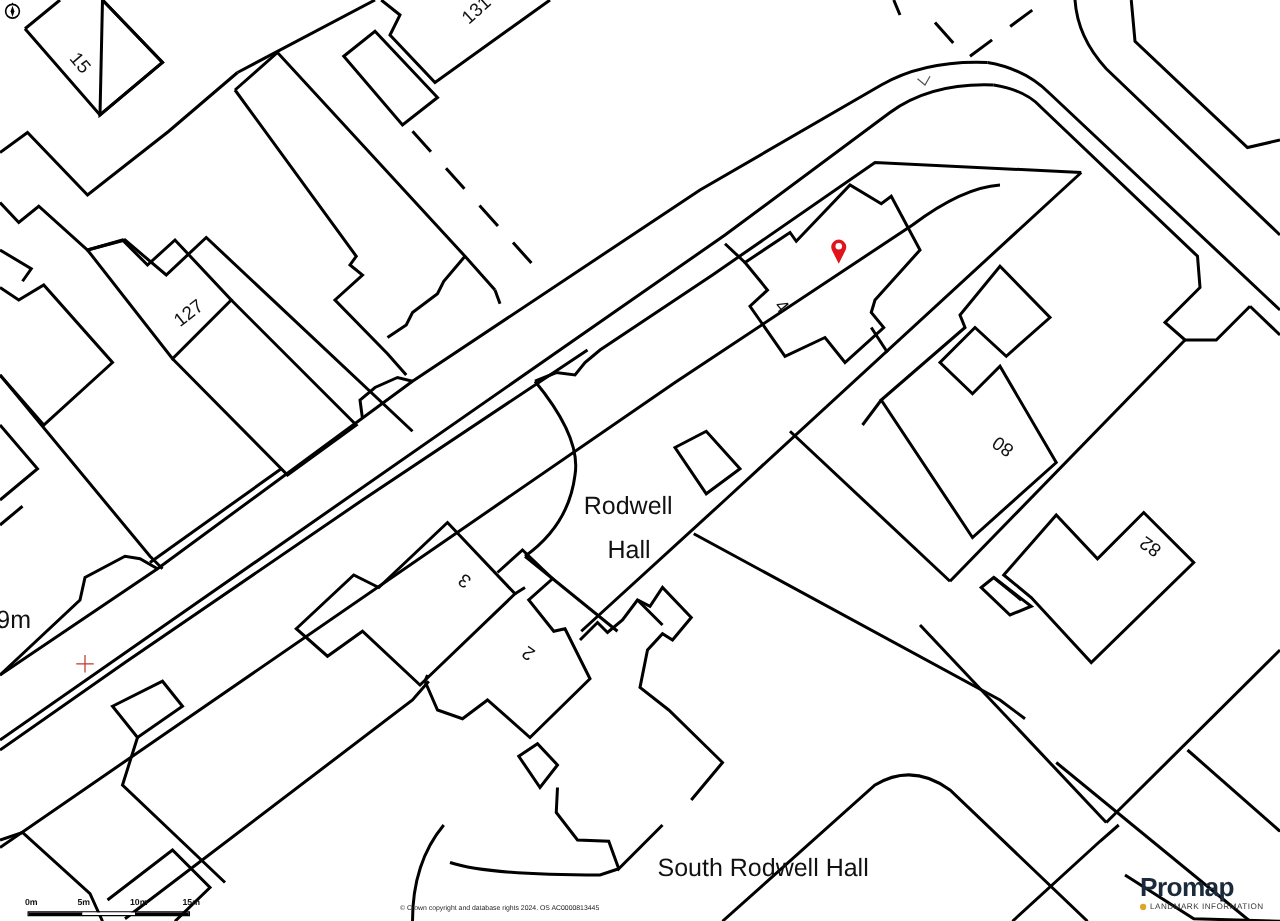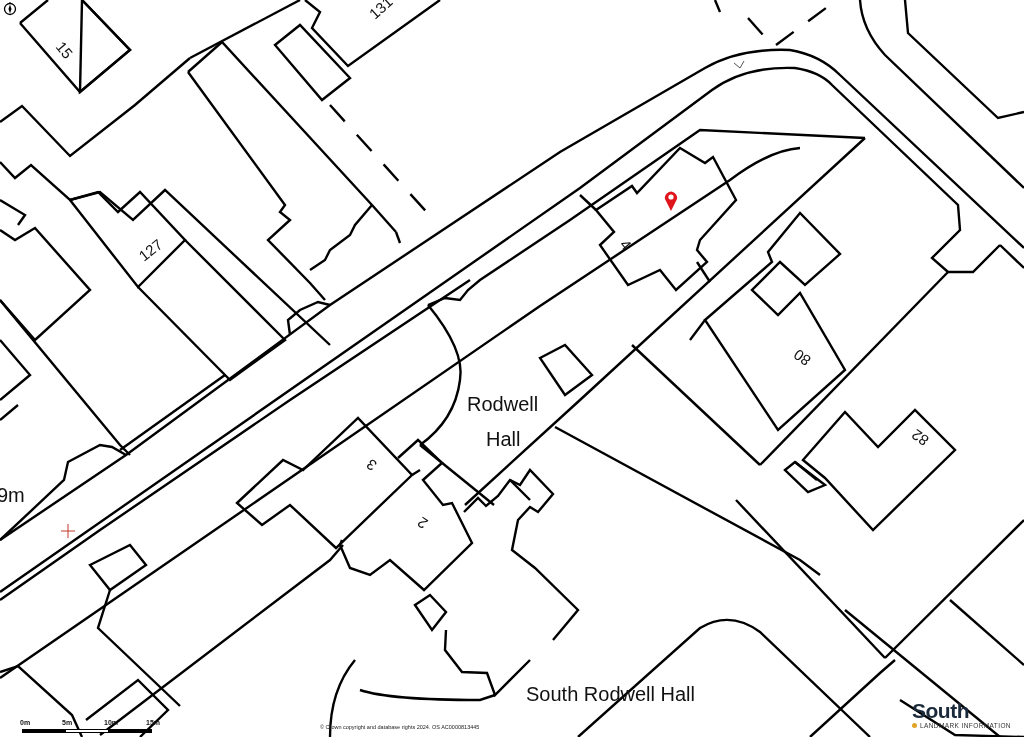--- a/index.html
+++ b/index.html
@@ -194,18 +194,18 @@
   <div class="scalebar">
     <div style="background:#000"></div>
     <div style="background:#fff"></div>
     <div style="background:#000"></div>
   </div>
 </div>
 
 <div class="copyright">© Crown copyright and database rights 2024. OS AC0000813445</div>
 
 <div class="brand">
-  <div class="brand-name">South</div>
+  <div class="brand-name">Promap</div>
   <div class="brand-sub">
     <span class="brand-dot"></span>
     <span>LANDMARK INFORMATION</span>
   </div>
 </div>
 
 </body></html>

